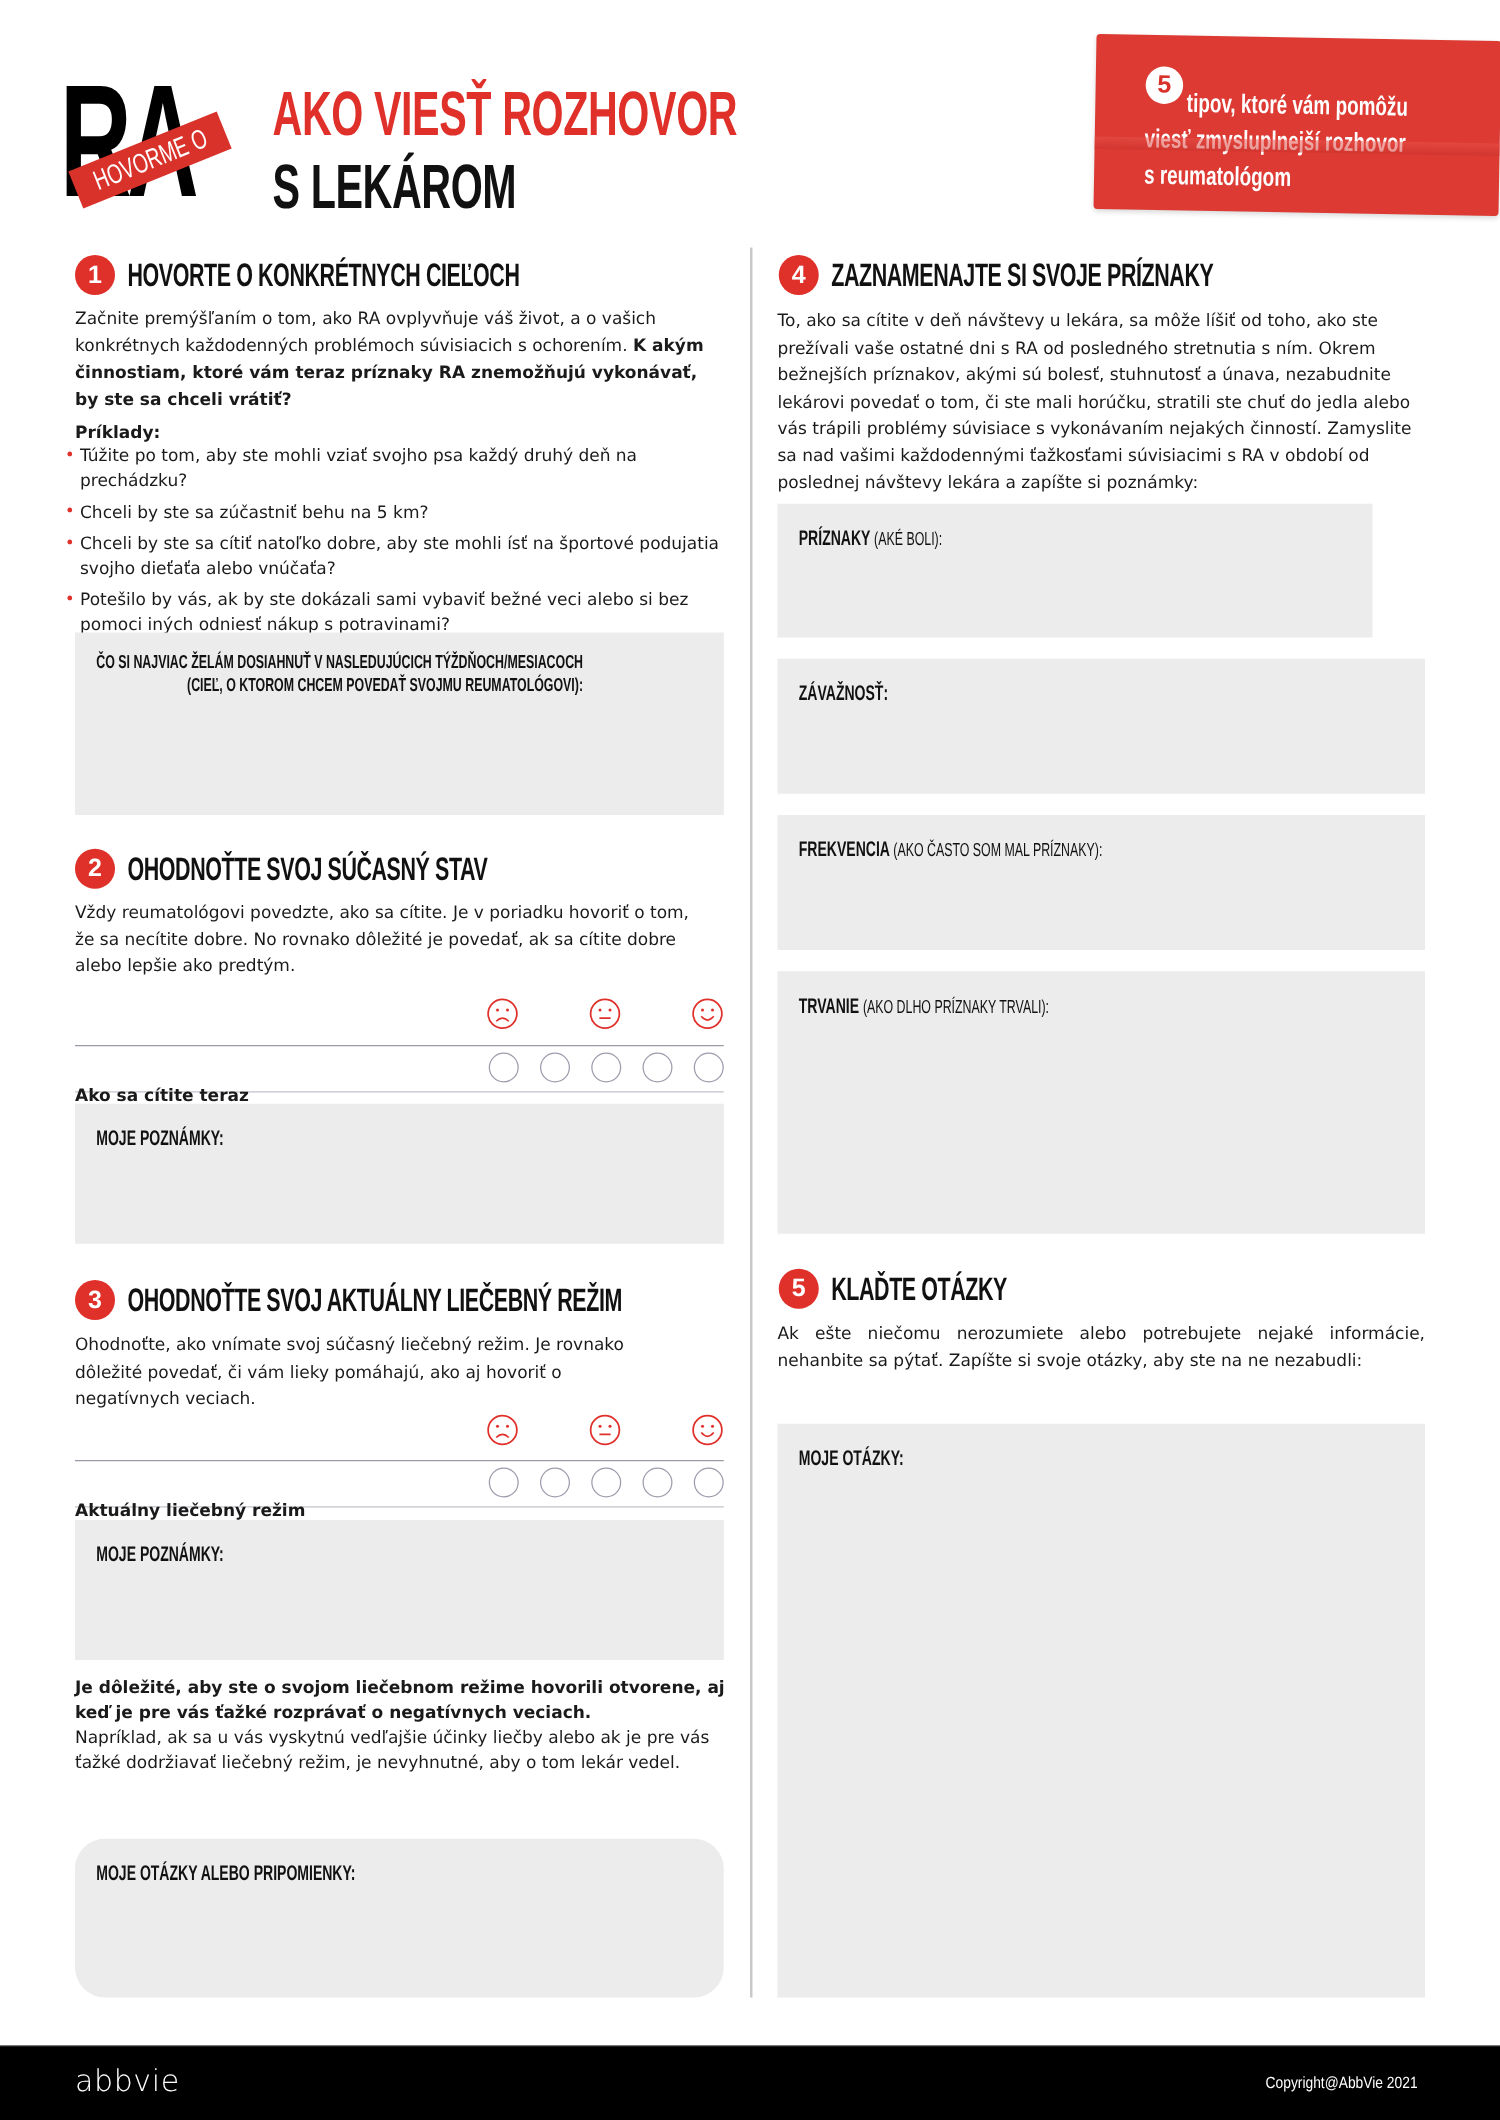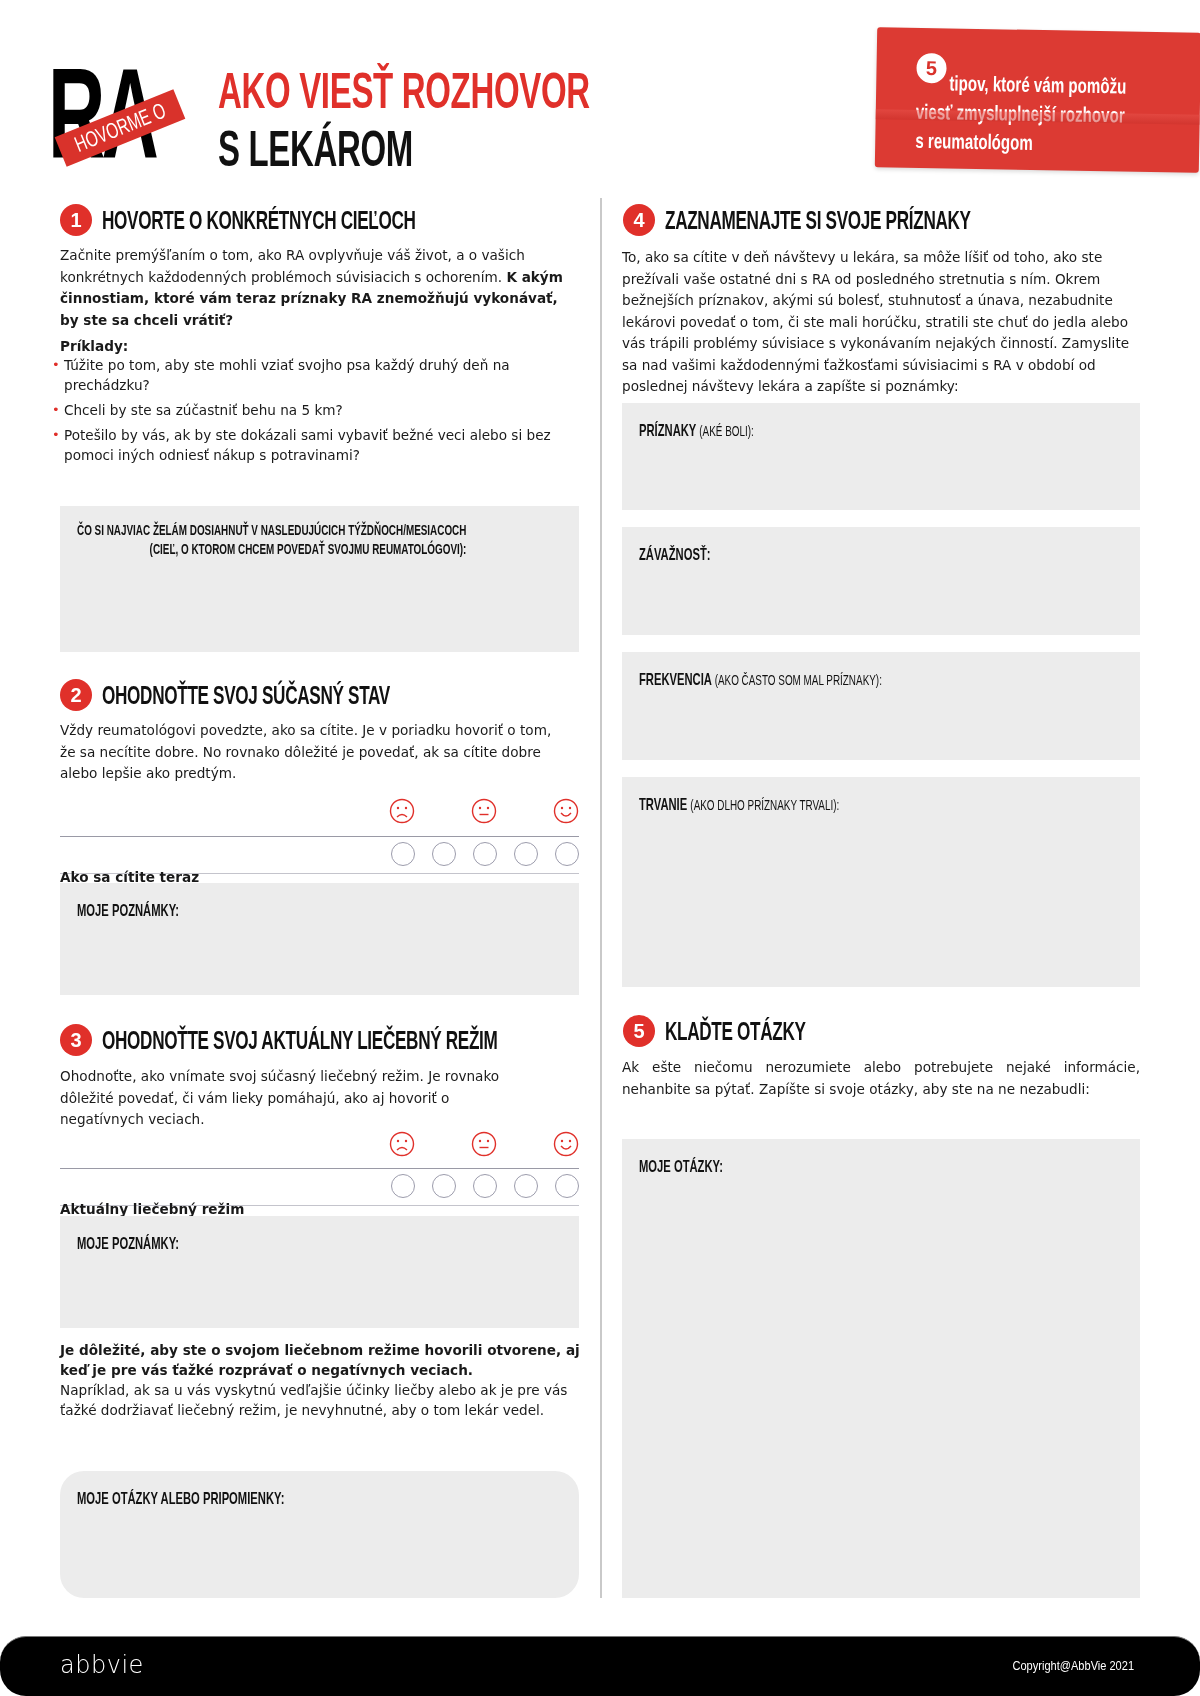--- a/index.html
+++ b/index.html
@@ -45,21 +45,21 @@
 
   
   .faces { position: absolute; display: flex; }
   .face { width: 26px; height: 26px; }
   .rating-row { position: absolute; left: 60px; width: 519px; height: 38px; border-top: 1.5px solid #9a9aa6; border-bottom: 1.5px solid #c4c4cc; }
   .rating-label { position: absolute; left: 0; top: 9px; font-weight: bold; font-size: 13.6px; margin-top: 23px; }
   .radios { position: absolute; right: 0; top: 5px; display: flex; gap: 17px; }
   .radio { width: 24px; height: 24px; border-radius: 50%; border: 1.8px solid #9c9cac; background: #fff; }
 
   
-  .footer { position: absolute; left: 0; top: 1636px; width: 1200px; height: 60px; background: #000; border-top: 1px solid #777; border-radius: 26px; }
+  .footer { position: absolute; left: 0; top: 1636px; width: 1200px; height: 60px; background: #000; border-top: 1px solid #777; }
   .abbvie { position: absolute; left: 60px; top: 14px; color: #fff; font-family: "DejaVu Sans", sans-serif; font-size: 24px; letter-spacing: 0.5px; font-weight: 300; }
   .copyright { position: absolute; right: 66px; top: 21px; color: #fff; font-family: "Liberation Sans", sans-serif; font-size: 13px; transform: scaleX(0.85); transform-origin: right center; }
 </style>
 </head>
 <body>
 
 <div class="logo">
   <div class="logo-ra">RA</div>
   <div class="logo-ribbon">
     <span>HOVORME O</span>
@@ -84,20 +84,21 @@
   <div class="cond sec-title">HOVORTE O KONKRÉTNYCH CIEĽOCH</div>
 </div>
 <div class="para" style="left:60px; top:245px; width:520px;">
   <span>Začnite premýšľaním o tom, ako RA ovplyvňuje váš život, a o vašich konkrétnych každodenných problémoch súvisiacich s ochorením.</span>
   <b>K akým činnostiam, ktoré vám teraz príznaky RA znemožňujú vykonávať, by ste sa chceli vrátiť?</b>
 </div>
 <div class="examples-title">Príklady:</div>
 <ul class="examples">
   <li>Túžite po tom, aby ste mohli vziať svojho psa každý druhý deň na prechádzku?</li>
   <li>Chceli by ste sa zúčastniť behu na 5 km?</li>
+  <li>Chceli by ste sa cítiť natoľko dobre, aby ste mohli ísť na športové podujatia svojho dieťaťa alebo vnúčaťa?</li>
   <li>Potešilo by vás, ak by ste dokázali sami vybaviť bežné veci alebo si bez pomoci iných odniesť nákup s potravinami?</li>
 </ul>
 <div class="box" style="left:60px; top:506px; width:519px; height:146px;text-align:right;">
   <div class="box-label" style="top:14px; font-size:15px; line-height:19px;">
     <span>ČO SI NAJVIAC ŽELÁM DOSIAHNUŤ V NASLEDUJÚCICH TÝŽDŇOCH/MESIACOCH</span><br>
     <span>(CIEĽ, O KTOROM CHCEM POVEDAŤ SVOJMU REUMATOLÓGOVI):</span>
   </div>
 </div>
 
 <div class="sec-head" style="left:60px; top:679px;">
@@ -186,21 +187,21 @@
 <div class="box" style="left:60px; top:1471px; width:519px; height:127px;border-radius:24px;">
   <div class="box-label" style="top:18px;">MOJE OTÁZKY ALEBO PRIPOMIENKY:</div>
 </div>
 
 <div class="sec-head" style="left:623px; top:204px;">
   <div class="badge">4</div>
   <div class="cond sec-title">ZAZNAMENAJTE SI SVOJE PRÍZNAKY</div>
 </div>
 <div class="para" style="left:622px; top:247px; width:520px;">To, ako sa cítite v deň návštevy u lekára, sa môže líšiť od toho, ako ste prežívali vaše ostatné dni s RA od posledného stretnutia s ním. Okrem bežnejších príznakov, akými sú bolesť, stuhnutosť a únava, nezabudnite lekárovi povedať o tom, či ste mali horúčku, stratili ste chuť do jedla alebo vás trápili problémy súvisiace s vykonávaním nejakých činností. Zamyslite sa nad vašimi každodennými ťažkosťami súvisiacimi s RA v období od poslednej návštevy lekára a zapíšte si poznámky:</div>
 
-<div class="box" style="left:622px; top:403px; width:518px; height:107px;">
+<div class="box" style="left:622px; top:403px; width:476px; height:107px;">
   <div class="box-label" style="top:18px;"><span>PRÍZNAKY</span> <span class="light">(AKÉ BOLI):</span></div>
 </div>
 <div class="box" style="left:622px; top:527px; width:518px; height:108px;padding-left:20px;">
   <div class="box-label" style="top:18px;"><span>ZÁVAŽNOSŤ:</span></div>
 </div>
 <div class="box" style="left:622px; top:652px; width:518px; height:108px;">
   <div class="box-label" style="top:18px;"><span>FREKVENCIA</span> <span class="light"> (AKO ČASTO SOM MAL PRÍZNAKY):</span></div>
 </div>
 <div class="box" style="left:622px; top:777px; width:518px; height:210px;">
   <div class="box-label" style="top:18px;"><span>TRVANIE</span> <span class="light">(AKO DLHO PRÍZNAKY TRVALI):</span></div>

